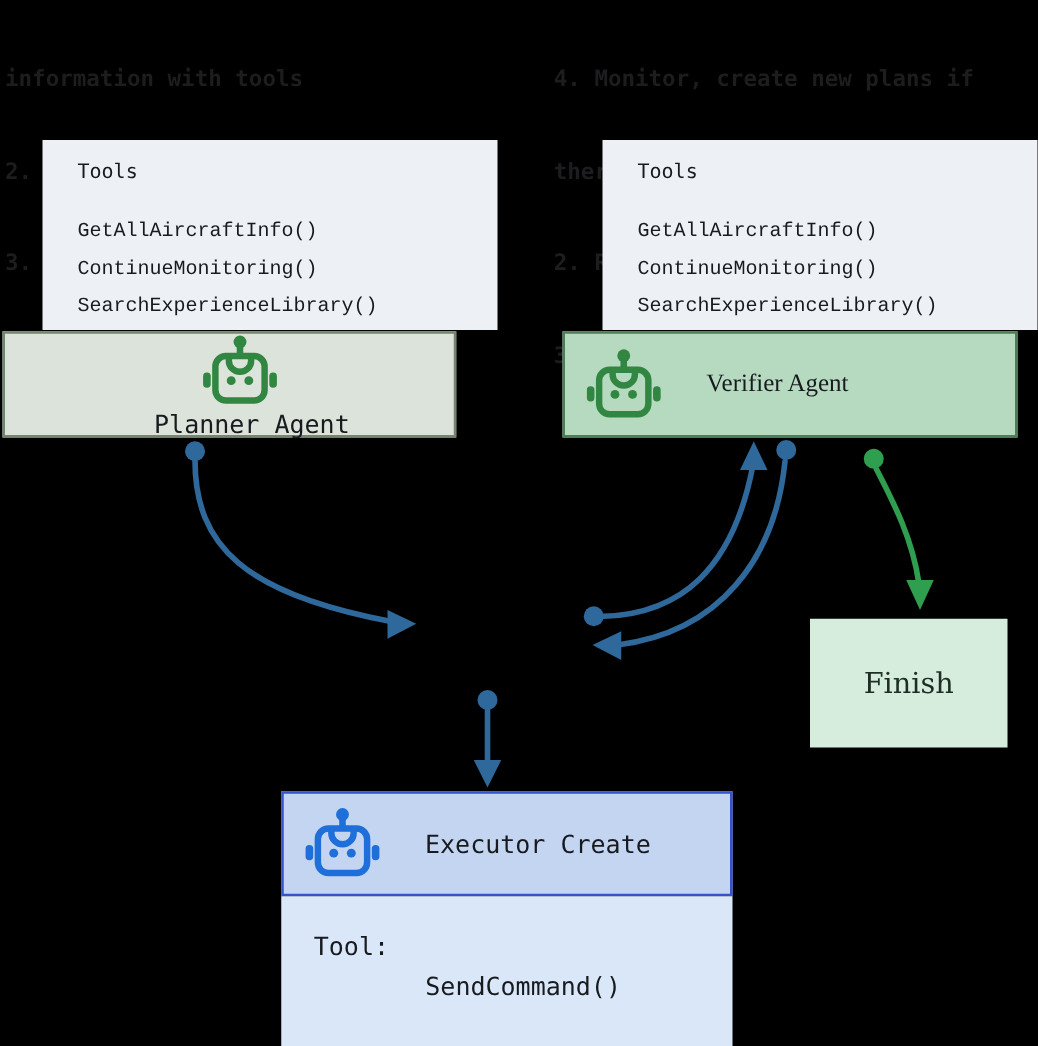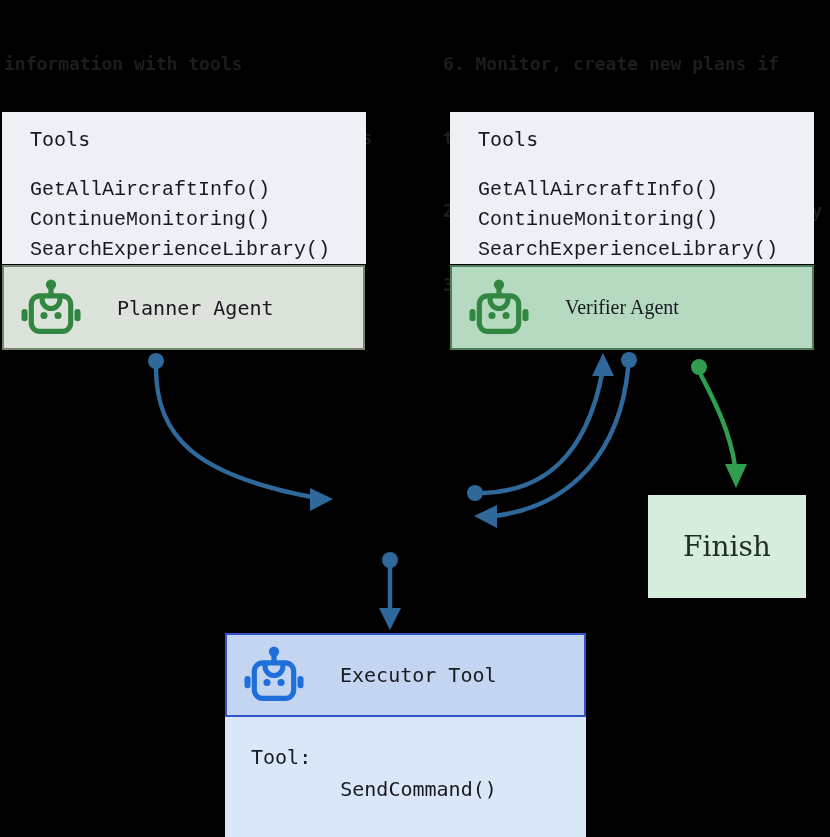--- a/index.html
+++ b/index.html
@@ -16,47 +16,47 @@
   html,body{width:830px;height:837px;}
   body{background:var(--bg);position:relative;overflow:hidden;
        font-family:"DejaVu Sans Mono","Liberation Mono",monospace;}
   .abs{position:absolute;}
   
   .note{font-size:18px;font-weight:bold;line-height:24.5px;color:var(--note-text);white-space:pre;}
   .note-left{left:4px;top:3px;}
   .note-right{left:443px;top:3px;}
   
   .tools-box{width:364px;height:152px;background:var(--tools-box-bg);color:var(--box-text);
-             padding:15px 0 0 28px;font-size:20px;}
+             padding:15px 0 0 28px;font-size:16px;margin-left:32px;}
   .tools-box .tools-title{margin-bottom:24px;}
   .tools-box .tool-line{line-height:30px;white-space:pre;font-family:Liberation Mono, monospace;}
   .tools-left{left:2px;top:112px;}
   .tools-right{left:450px;top:112px;}
   
   .agent-bar{height:85px;display:flex;align-items:center;font-size:20px;color:var(--box-text);}
   .bar-planner{left:2px;top:265px;width:363px;background:var(--planner-bar-bg);
-               border:2px solid var(--planner-bar-border);}
+               border:2px solid var(--planner-bar-border);flex-direction:column;}
   .bar-verifier{left:450px;top:265px;width:364px;background:var(--verifier-bar-bg);
                 border:2px solid var(--verifier-bar-border);font-family:Liberation Serif, serif;}
   .robot{width:60px;height:60px;margin-left:17px;flex:0 0 auto;}
   .robot-green{color:var(--agent-green);}
   .robot-blue{color:var(--agent-blue);}
   .agent-label{margin-left:36px;white-space:pre;}
   
   .executor-header{left:225px;top:633px;width:361px;height:84px;background:var(--executor-header-bg);
                    border:2px solid var(--executor-border);display:flex;align-items:center;
                    font-size:20px;color:var(--box-text);}
   .executor-body{left:225px;top:717px;width:361px;height:120px;background:var(--executor-body-bg);
                  color:var(--box-text);font-size:20px;padding:28px 0 0 26px;}
   .executor-body .tool-line{margin-top:8px;white-space:pre;text-align:center;}
   
   .finish-box{left:648px;top:495px;width:158px;height:103px;background:var(--finish-bg);
               display:flex;align-items:center;justify-content:center;
               font-family:"DejaVu Serif","Liberation Serif",serif;
-              font-size:28px;color:var(--finish-text);}
+              font-size:23px;color:var(--finish-text);}
   
   svg.overlay{position:absolute;left:0;top:0;pointer-events:none;}
   .arrow-blue-stroke{stroke:var(--arrow-blue);stroke-width:4.5;fill:none;stroke-linecap:round;}
   .arrow-blue-fill{fill:var(--arrow-blue);}
   .arrow-green-stroke{stroke:var(--arrow-green);stroke-width:4.5;fill:none;stroke-linecap:round;}
   .arrow-green-fill{fill:var(--arrow-green);}
 </style>
 </head>
 <body>
 
@@ -72,21 +72,21 @@
     <rect x="57" y="33" width="6.5" height="13" rx="3.2" fill="currentColor"></rect>
   </symbol>
 </svg>
 
 <div class="abs note note-left">
   <div>information with tools</div>
   <div>2. Search and retrieve experiences</div>
   <div>3. Create an actionable plan</div>
 </div>
 <div class="abs note note-right">
-  <div>6. Monitor, create new plans if</div>
+  <div>4. Monitor, create new plans if</div>
   <div>there are more conflicts</div>
   <div>2. Retrieve from experience library</div>
   <div>3. Determine when to finish</div>
 </div>
 
 <div class="abs tools-box tools-left">
   <div class="tools-title">Tools</div>
   <div class="tool-line">GetAllAircraftInfo()</div>
   <div class="tool-line">ContinueMonitoring()</div>
   <div class="tool-line">SearchExperienceLibrary()</div>
@@ -137,18 +137,18 @@
 </svg>
 
 <div class="abs finish-box">
   <span>Finish</span>
 </div>
 
 <div class="abs executor-header">
   <svg class="robot robot-blue">
       <use href="#robot-sym"></use>
     </svg>
-  <span class="agent-label">Executor Tool</span>
+  <span class="agent-label">Executor Create</span>
 </div>
 <div class="abs executor-body">
   <div>Tool:</div>
   <div class="tool-line">SendCommand()</div>
 </div>
 
 </body></html>

